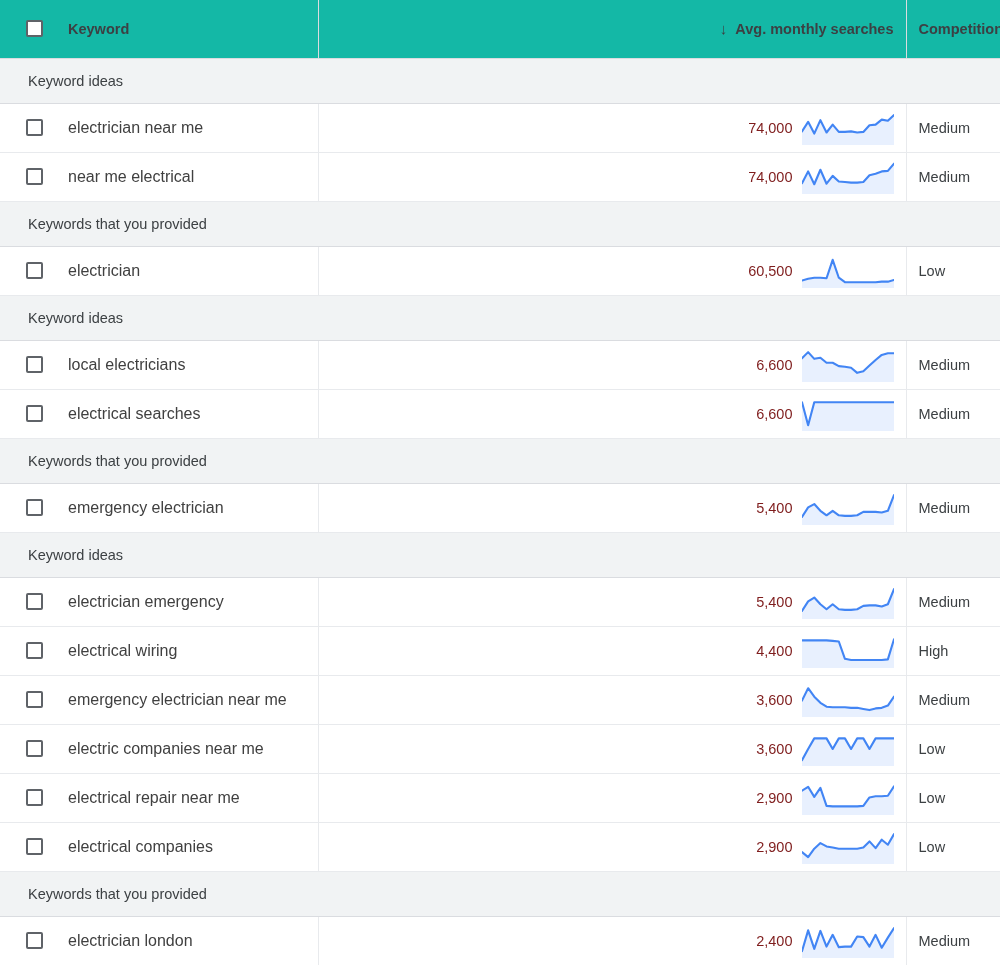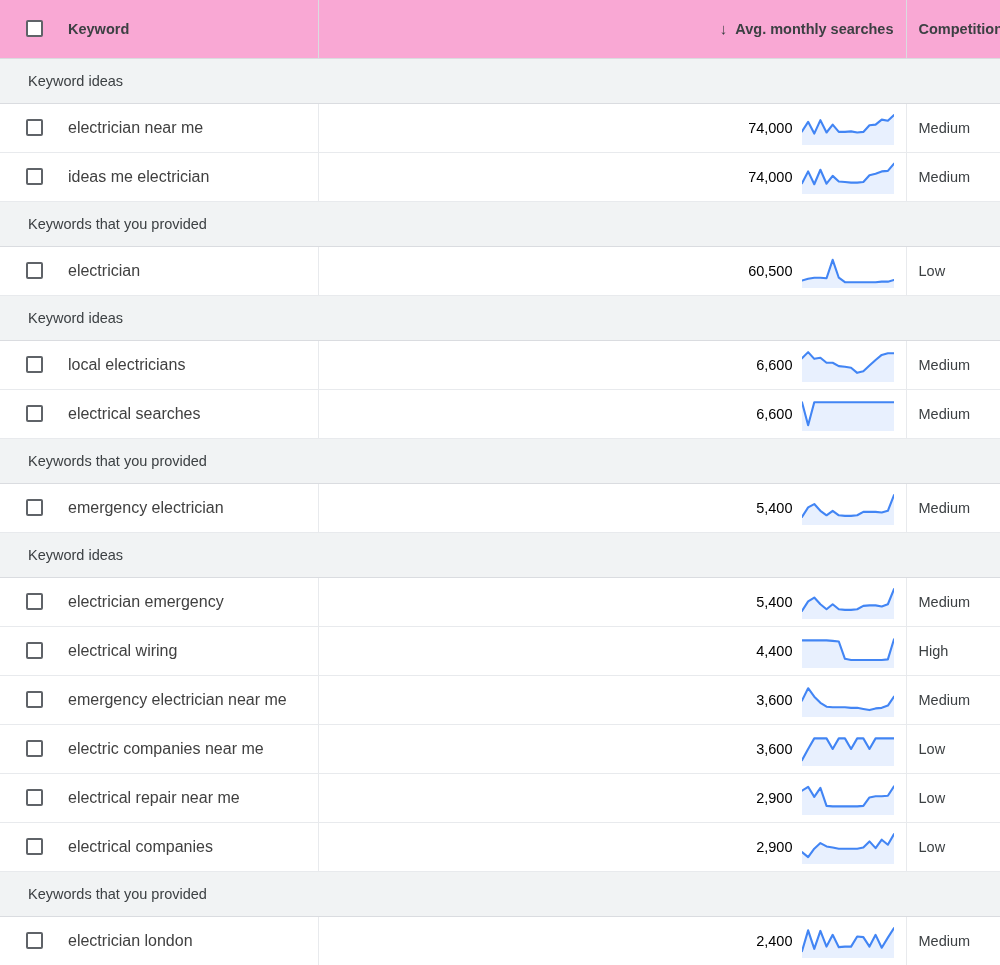--- a/index.html
+++ b/index.html
@@ -13,21 +13,21 @@
   }
 
   .kp-table { width: 1000px; border-collapse: collapse; table-layout: fixed; }
 
   
   col.c-keyword     { width: 318px; }
   col.c-searches    { width: 588px; }
   col.c-competition { width:  94px; }
 
   
-  .head-row { height: 58px; background: #f9a8d4; }
+  .head-row { height: 58px; background: #14b8a6; }
   .head-row > th {
     border-bottom: 1px solid #dadce0;
     font-weight: 700;
     font-size: 14.5px;
     color: #3c4043;
     vertical-align: middle;
     padding: 0;
   }
   .head-keyword {
     text-align: left;
@@ -94,21 +94,21 @@
 
   .sv-inner {
     display: flex;
     align-items: center;
     justify-content: flex-end;
     height: 48px;
     padding-right: 12px;
   }
   .sv-num {
     font-size: 14.5px;
-    color: #000000;
+    color: #7f1d1d;
     text-align: right;
     white-space: nowrap;
     margin-right: 9px;
   }
   .spark { width: 92px; height: 34px; display: block; flex: 0 0 92px; }
 
   .comp-inner {
     display: flex; align-items: center; height: 32px;
     padding-left: 12px;
     font-size: 14.5px;
@@ -168,21 +168,21 @@
         <td>
           <div class="comp-inner">Medium</div>
         </td>
       </tr>
       <tr class="data-row">
         <td class="td-keyword">
           <div class="kw-inner">
             <span class="cb-cell">
               <span class="cbx"></span>
             </span>
-            <span class="kw-label">ideas me electrician</span>
+            <span class="kw-label">near me electrical</span>
           </div>
         </td>
         <td class="td-searches">
           <div class="sv-inner">
             <span class="sv-num">74,000</span>
             <svg class="spark" viewBox="0 0 92 34" preserveAspectRatio="none">
               <path d="M0.00 23.16 L6.13 11.40 L12.27 24.28 L18.40 9.72 L24.53 23.72 L30.67 15.88 L36.80 21.48 L42.93 22.04 L49.07 22.60 L55.20 22.60 L61.33 22.04 L67.47 15.32 L73.60 13.64 L79.73 11.40 L85.87 10.84 L92.00 3.56 L92 34 L0 34 Z" fill="#e8f0fe"></path>
               <path d="M0.00 23.16 L6.13 11.40 L12.27 24.28 L18.40 9.72 L24.53 23.72 L30.67 15.88 L36.80 21.48 L42.93 22.04 L49.07 22.60 L55.20 22.60 L61.33 22.04 L67.47 15.32 L73.60 13.64 L79.73 11.40 L85.87 10.84 L92.00 3.56" fill="none" stroke="#4285f4" stroke-width="2.1" stroke-linejoin="round" stroke-linecap="round" vector-effect="non-scaling-stroke"></path>
             </svg>
           </div>

